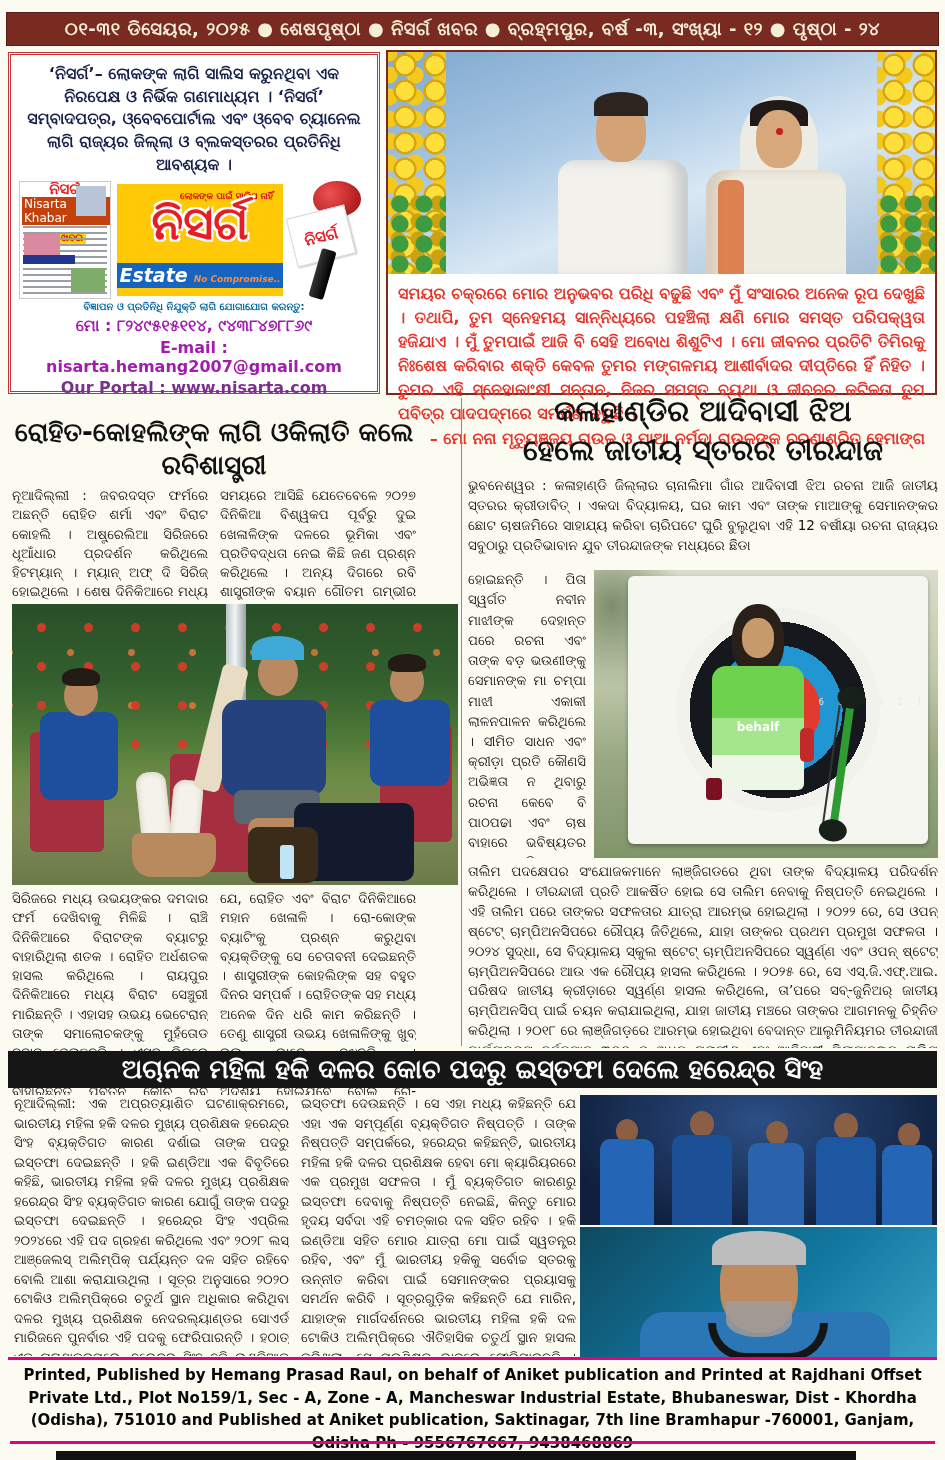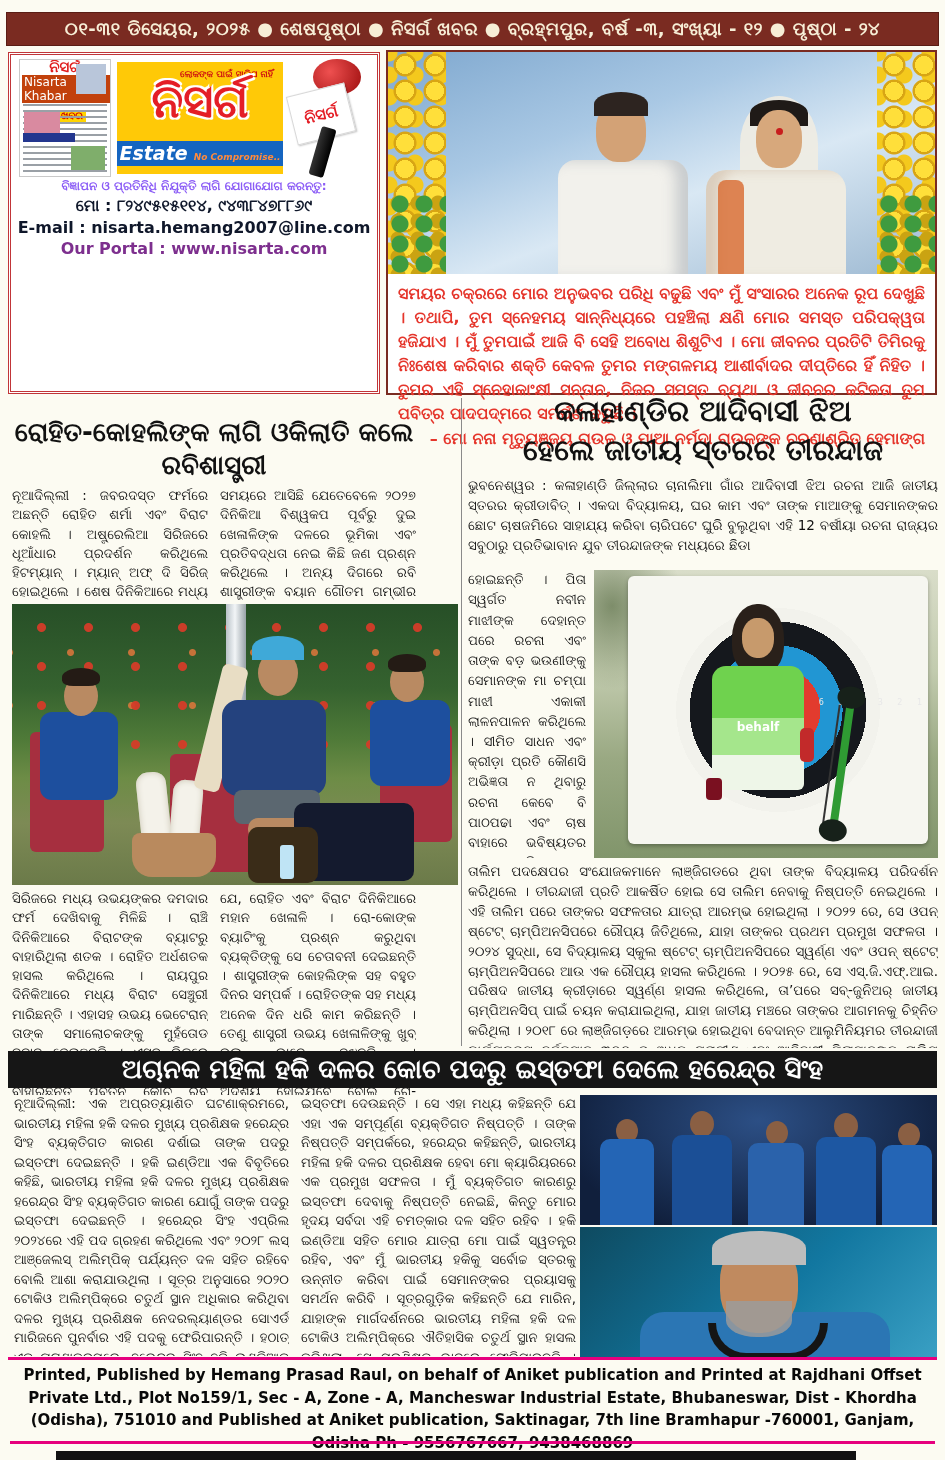--- a/index.html
+++ b/index.html
@@ -32,22 +32,22 @@
      font-weight:bold;font-size:19px;font-style:italic;padding:1px 10px 2px;border-radius:3px;white-space:nowrap;}
   .logo-slogan{font-size:9px;color:#ff8a3c;font-weight:bold;margin-left:6px;font-style:italic;}
   .mic{width:80px;height:118px;position:relative;flex:none;}
   .mic-head{position:absolute;top:0;right:8px;width:48px;height:36px;border-radius:50%;
      background:radial-gradient(circle at 35% 35%,#ef5050,#9c0d0d);}
   .mic-flag{position:absolute;top:30px;left:2px;width:58px;height:48px;background:#fff;border:1px solid #d8d8d8;
      transform:rotate(-14deg);display:flex;align-items:center;justify-content:center;color:#e41e26;
      font-weight:bold;font-size:16px;box-shadow:1px 1px 2px rgba(0,0,0,.25);}
   .mic-handle{position:absolute;bottom:0;left:26px;width:15px;height:50px;background:linear-gradient(90deg,#333,#000);
      transform:rotate(16deg);border-radius:3px;}
-  .contact-lead{margin-top:2px;text-align:center;color:#8b5cf6;font-weight:bold;font-size:12px;}
-  .mobile,.email{text-align:center;font-weight:bold;font-size:16px;color:#0f172a;margin-top:3px;}
+  .contact-lead{margin-top:2px;text-align:center;color:#0369a1;font-weight:bold;font-size:10px;}
+  .mobile,.email{text-align:center;font-weight:bold;font-size:16px;color:#a21caf;margin-top:3px;}
   .portal{text-align:center;font-weight:bold;font-size:16px;color:#7d2f8e;margin-top:2px;}
   
   .memorial{position:absolute;left:386px;top:50px;width:551px;height:345px;background:#fff;
             border:2px solid #7a2b21;box-sizing:border-box;}
   .mem-photo{position:relative;height:222px;overflow:hidden;
      background:linear-gradient(160deg,#7fa8cf 0%,#a9c8e4 35%,#d9e8f4 60%,#9db9d2 100%);}
   .garland{position:absolute;top:0;bottom:0;width:58px;
      background-image:radial-gradient(circle,#ffdf3a 0 9px,#d8a514 9px 11px,transparent 12px),
                       radial-gradient(circle,#f4c91d 0 8px,transparent 9px);
      background-size:30px 26px,26px 22px;background-position:2px 0,14px 12px;}
@@ -154,20 +154,21 @@
 </head>
 <body>
 
 <div class="page">
 
   <div class="masthead">
     <span>୦୧-୩୧ ଡିସେୟର, ୨୦୨୫ ● ଶେଷପୃଷ୍ଠା ● ନିସର୍ଗ ଖବର ● ବ୍ରହ୍ମପୁର, ବର୍ଷ -୩, ସଂଖ୍ୟା - ୧୨ ● ପୃଷ୍ଠା - ୨୪</span>
   </div>
 
   <div class="promo">
+    <div class="announce">‘ନିସର୍ଗ’– ଲୋକଙ୍କ ଲାଗି ସାଲିସ କରୁନଥିବା ଏକ ନିରପେକ୍ଷ ଓ ନିର୍ଭିକ ଗଣମାଧ୍ୟମ । ‘ନିସର୍ଗ’ ସମ୍ବାଦପତ୍ର, ଓ୍ବେବପୋର୍ଟାଲ ଏବଂ ଓ୍ବେବ ଚ୍ୟାନେଲ ଲାଗି ରାଜ୍ୟର ଜିଲ୍ଲା ଓ ବ୍ଲକସ୍ତରର ପ୍ରତିନିଧି ଆବଶ୍ୟକ ।</div>
     <div class="logo-row">
       <div class="mini-paper">
         <div class="mini-head">ନିସର୍ଗ</div>
         <span class="mini-sub">Nisarta Khabar</span>
         <span class="mini-khabar">ଖବର</span>
         <div class="mini-lines"></div>
         <div class="mini-photo1"></div>
         <div class="mini-photo2"></div>
         <div class="mini-photo3"></div>
         <div class="mini-band"></div>
@@ -182,21 +183,21 @@
       <div class="mic">
         <div class="mic-head"></div>
         <div class="mic-flag">
           <span>ନିସର୍ଗ</span>
         </div>
         <div class="mic-handle"></div>
       </div>
     </div>
     <div class="contact-lead">ବିଜ୍ଞାପନ ଓ ପ୍ରତିନିଧି ନିଯୁକ୍ତି ଲାଗି ଯୋଗାଯୋଗ କରନ୍ତୁ:</div>
     <div class="mobile">ମୋ : ୮୨୪୯୫୧୫୧୧୪, ୯୪୩୮୪୭୮୮୬୯</div>
-    <div class="email">E-mail : nisarta.hemang2007@line.com</div>
+    <div class="email">E-mail : nisarta.hemang2007@gmail.com</div>
     <div class="portal">Our Portal : www.nisarta.com</div>
   </div>
 
   <div class="memorial">
     <div class="mem-photo">
       <div class="garland left"></div>
       <div class="garland right"></div>
       <div class="m-body"></div>
       <div class="m-head"></div>
       <div class="m-hair"></div>

